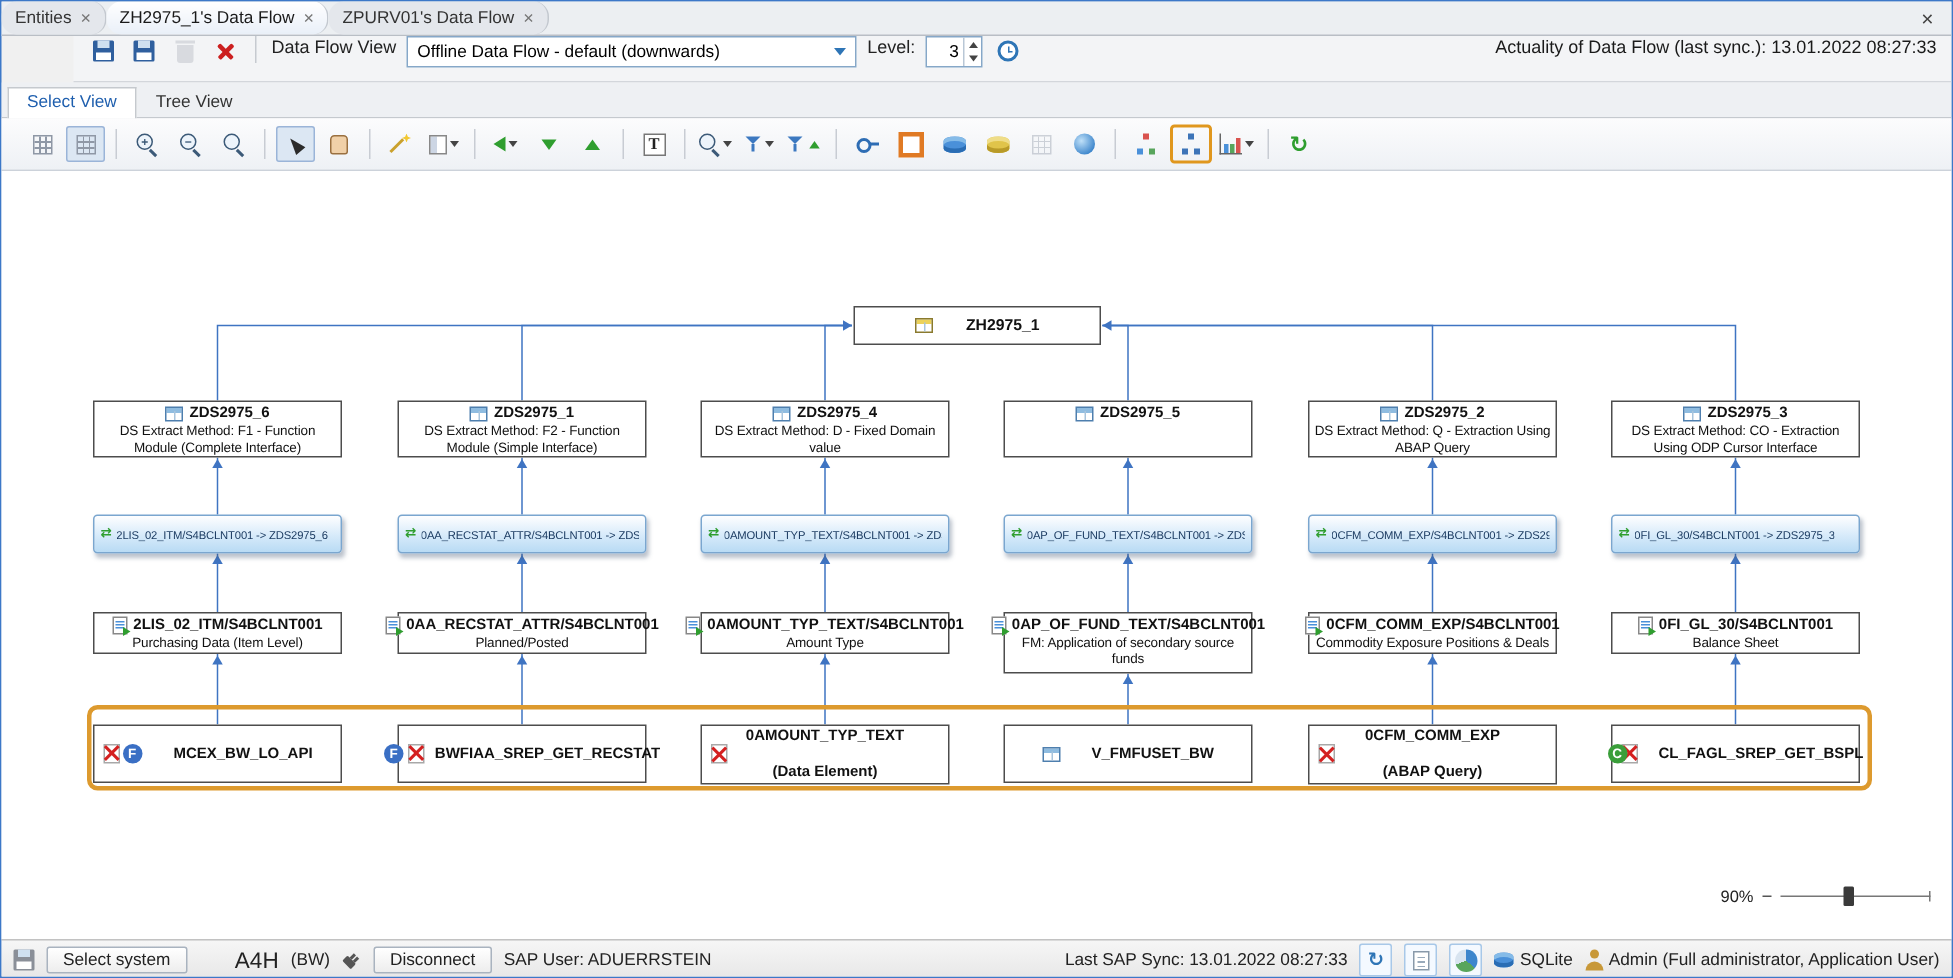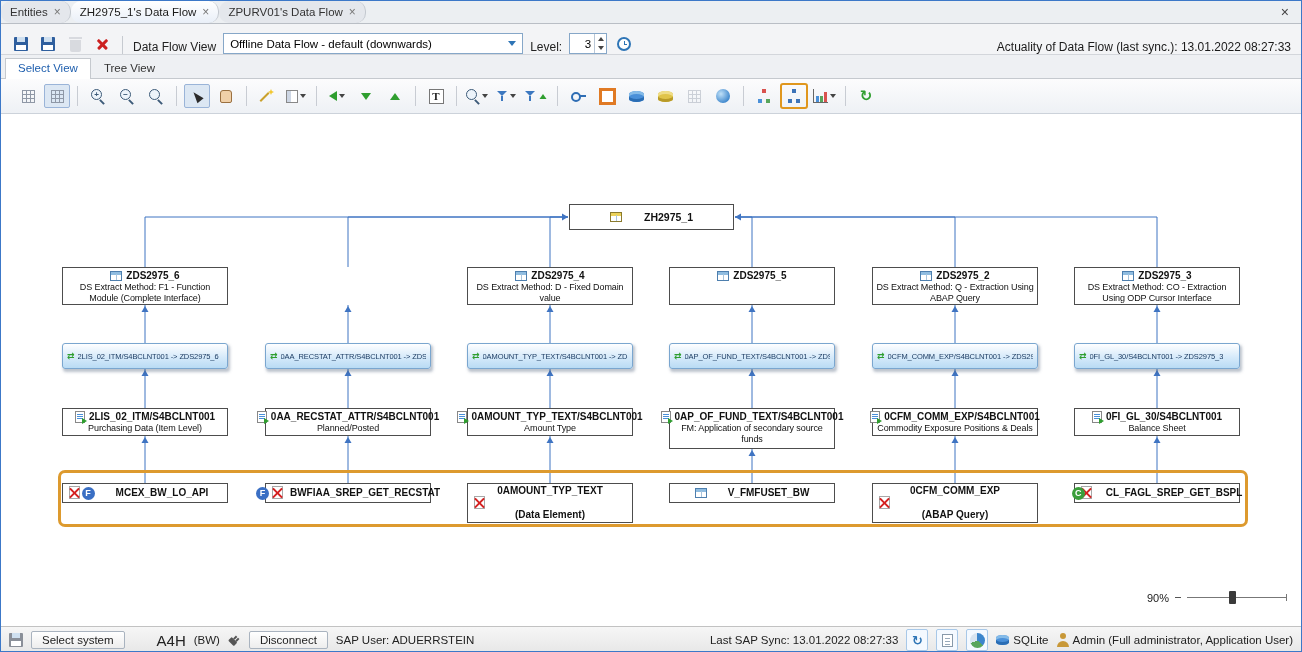--- a/index.html
+++ b/index.html
@@ -6,21 +6,21 @@
   .window{position:relative;width:1302px;height:652px;box-sizing:border-box;border:1px solid #3c78c8;background:#f0f0f0;overflow:hidden;}
 
   
   .tabbar{height:22px;display:flex;align-items:stretch;background:#eceff2;border-bottom:1px solid #b9bec5;font-size:11.5px;color:#333;}
   .dtab{display:flex;align-items:center;gap:6px;padding:0 9px;border-right:1px solid #c3c8cf;cursor:default;background:#e4e7ec;border-radius:10px;}
   .dtab.active{background:linear-gradient(#ffffff,#e9eff8);color:#1a1a1a;}
   .tclose{color:#777;font-size:12px;line-height:1;}
   .winclose{align-self:center;margin-left:auto;margin-right:8px;color:#444;font-size:14px;line-height:1;padding:0 4px;}
 
   
-  .toolbar{height:30px;display:flex;align-items:flex-end;gap:7px;padding:0 10px;background:#f3f4f6;border-bottom:1px solid #d3d6db;}
+  .toolbar{height:30px;display:flex;align-items:flex-start;gap:7px;padding:0 10px;background:#f3f4f6;border-bottom:1px solid #d3d6db;margin-left:48px;}
   .tbi{width:20px;height:20px;display:inline-flex;align-items:center;justify-content:center;}
   .tbi.disabled{opacity:.45;}
   .vsep{width:1px;height:18px;background:#c6cad0;margin:0 3px;}
   .tlabel{font-size:12px;color:#222;}
   .dd{width:300px;height:21px;border:1px solid #86a7c8;background:#fff;display:flex;align-items:center;padding:0 6px;font-size:11.5px;box-sizing:border-box;}
   .ddtext{white-space:nowrap;overflow:hidden;}
   .ddcaret{margin-left:auto;width:0;height:0;border-left:4px solid transparent;border-right:4px solid transparent;border-top:5px solid #2e75b6;}
   .spin{width:38px;height:21px;border:1px solid #86a7c8;background:#fff;display:flex;align-items:center;box-sizing:border-box;}
   .spinval{flex:1;text-align:right;font-size:11.5px;padding-right:3px;}
   .spinbtns{display:flex;flex-direction:column;border-left:1px solid #b9c7d6;height:100%;width:11px;}
@@ -107,21 +107,21 @@
   .connectors{position:absolute;left:0;top:0;pointer-events:none;}
   .col{position:absolute;top:153px;width:166px;height:260px;}
   .nbox{position:absolute;left:0;width:166px;background:#fff;border:1px solid #4d4d4d;box-sizing:border-box;color:#111;}
   .nbox.root{position:absolute;display:flex;align-items:center;justify-content:center;gap:22px;font-weight:bold;font-size:10.5px;}
   .nbox.ds{top:0;height:38px;padding-top:2px;}
   .nbox.map{top:76px;height:26px;display:flex;align-items:center;gap:3px;padding:0 4px;
     background:linear-gradient(180deg,#fefeff,#d6eafa 55%,#b9dbf4);border:1px solid #7aa6cf;border-radius:3px;
     box-shadow:1.5px 2.5px 3px rgba(60,80,110,.35);}
   .nbox.src{top:141px;height:28px;padding-top:2px;}
   .nbox.src.tall{height:41px;}
-  .nbox.bot{top:216px;height:20px;display:flex;align-items:center;justify-content:center;gap:21px;}
+  .nbox.bot{top:216px;height:39px;display:flex;align-items:center;justify-content:center;gap:21px;}
   .nbox.bot.tall{height:40px;flex-direction:column;gap:12px;}
   .nb-title{display:flex;align-items:center;justify-content:center;gap:4px;font-weight:bold;font-size:10px;line-height:12px;}
   .nb-desc{font-size:9px;line-height:11px;text-align:center;padding:0 2px;letter-spacing:-.1px;}
   .nb-name{font-weight:bold;font-size:10px;line-height:12px;}
   .map-label{font-size:7.5px;color:#17375e;white-space:nowrap;overflow:hidden;letter-spacing:-.1px;}
   .icon-table{position:relative;display:inline-block;width:12px;height:10px;border:1px solid #4e7fae;box-sizing:border-box;
     background:linear-gradient(#8fbce0 0 3px,#fff 3px);vertical-align:-1px;flex:none;}
   .icon-table::before{content:"";position:absolute;left:5px;top:2px;bottom:0;width:1px;background:#a8c4dc;}
   .icon-table.yellow{background:linear-gradient(#ecd25a 0 3px,#fff 3px);border-color:#8a7a2e;}
   .icon-map{flex:none;font-family:"DejaVu Sans",sans-serif;font-size:9px;font-weight:bold;color:#2f9e2f;line-height:1;}
@@ -389,20 +389,27 @@
           <div class="nb-desc">Purchasing Data (Item Level)</div>
         </div>
         <div class="nbox bot">
           <span class="icon-delx"></span>
           <span class="icon-f"></span>
           <span class="nb-name">MCEX_BW_LO_API</span>
         </div>
       </div>
 
       <div class="col" style="left:264px">
+        <div class="nbox ds">
+          <div class="nb-title">
+              <span class="icon-table"></span>
+              <span class="nb-name">ZDS2975_1</span>
+            </div>
+          <div class="nb-desc">DS Extract Method: F2 - Function Module (Simple Interface)</div>
+        </div>
         <div class="nbox map">
           <span class="icon-map"></span>
           <span class="map-label">0AA_RECSTAT_ATTR/S4BCLNT001 -&gt; ZDS2975_1</span>
         </div>
         <div class="nbox src">
           <div class="nb-title">
               <span class="icon-ds"></span>
               <span class="nb-name">0AA_RECSTAT_ATTR/S4BCLNT001</span>
             </div>
           <div class="nb-desc">Planned/Posted</div>

